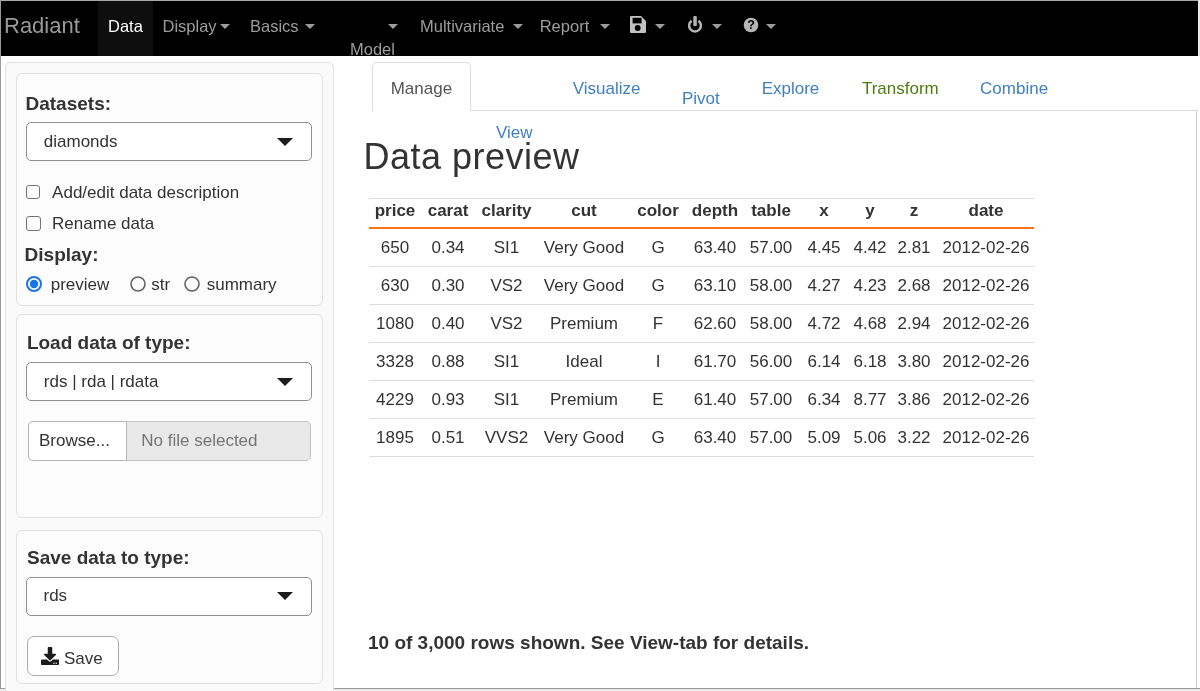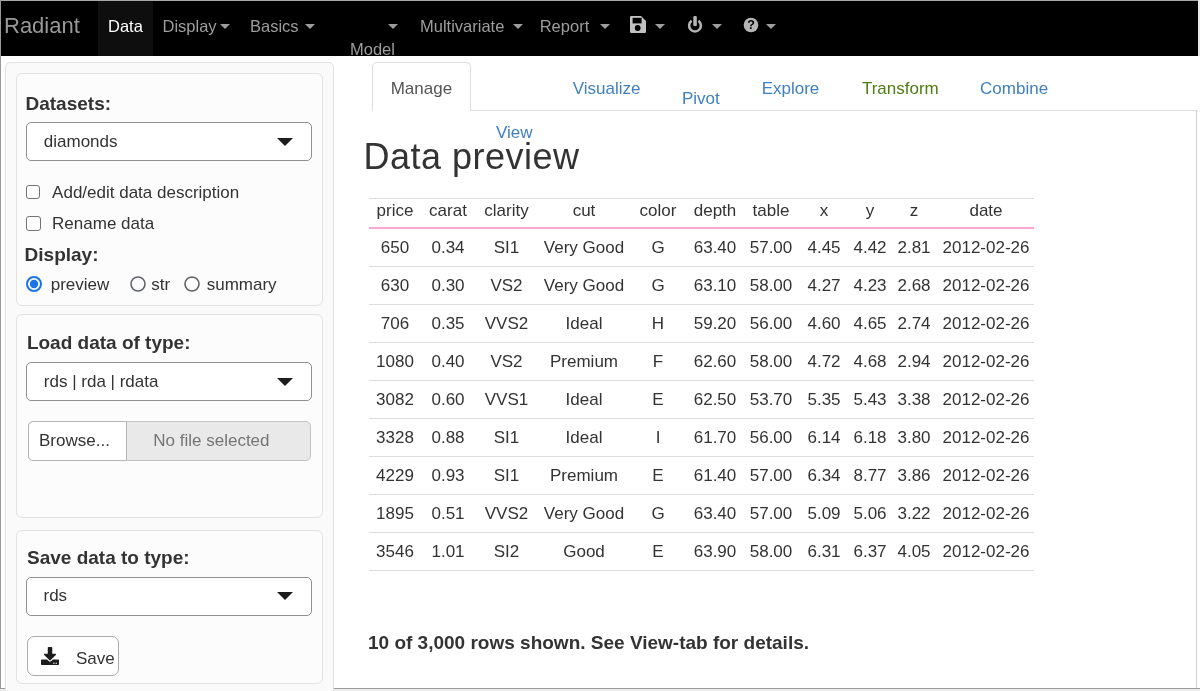--- a/index.html
+++ b/index.html
@@ -9,22 +9,22 @@
 .lbl { font-weight:bold; font-size:19px; color:#333; line-height:1; }
 .txt { font-size:17px; color:#333; line-height:1; }
 .sel { background:#fff; border:1px solid #909090; border-radius:5px; }
 .seltri { width:0; height:0; border-left:8px solid transparent;
   border-right:8px solid transparent; border-top:8.8px solid #1c1c1c; }
 .navtxt { font-size:16.5px; color:#9d9d9d; line-height:1; }
 .caret { display:inline-block; width:0; height:0; border-left:5px solid transparent;
   border-right:5px solid transparent; border-top:5px solid #9d9d9d; }
 .cbx { width:14.5px; height:14.5px; background:#fff; border:1.6px solid #70757a; border-radius:3px; }
 table { border-collapse:collapse; table-layout:fixed; width:665px; font-size:17px; color:#333; }
-th { font-weight:normal; text-align:center; padding:2px 0 6px 0; line-height:20.5px;
-  border-bottom:2px solid #f9a8d4; }
+th { font-weight:bold; text-align:center; padding:2px 0 6px 0; line-height:20.5px;
+  border-bottom:2px solid #f97316; }
 td { text-align:center; padding:8px 0; line-height:21px; border-top:1px solid #ddd; }
 tbody tr:first-child td { border-top:none; }
 </style>
 </head>
 <body>
 
 <div class="abs" style="left:0;top:0;width:1200px;height:1px;background:#a8a8a8"></div>
 <div class="abs" style="left:0;top:0;width:1px;height:689px;background:#9a9a9a"></div>
 <div class="abs" style="left:1198px;top:0;width:2px;height:56px;background:#e8e8e8"></div>
 <div class="abs" style="left:1196px;top:110px;width:1px;height:578px;background:#cfcfcf"></div>
@@ -95,33 +95,33 @@
 
 <div class="abs" style="left:15.5px;top:313.5px;width:307px;height:204px;background:#fcfcfc;border:1px solid #e2e2e2;border-radius:6px;"></div>
 <span class="abs lbl" style="left:26.9px;top:333.4px;">Load data of type:</span>
 <div class="abs sel" style="left:26.3px;top:362.2px;width:286px;height:38.5px;"></div>
 <span class="abs txt" style="left:43.8px;top:373.3px;">rds | rda | rdata</span>
 <div class="abs seltri" style="left:276.5px;top:377.5px;"></div>
 
 <div class="abs" style="left:27.9px;top:421.4px;width:283px;height:39.5px;background:#e9e9e9;border:1px solid #c3c3c3;border-radius:5px;"></div>
 <div class="abs" style="left:27.9px;top:421.4px;width:99px;height:39.5px;background:#fff;border:1px solid #b5b5b5;border-radius:5px 0 0 5px;"></div>
 <span class="abs txt" style="left:39px;top:431.7px;">Browse...</span>
-<span class="abs txt" style="left:141.3px;top:431.7px;color:#757575;margin-left:12px;">No file selected</span>
+<span class="abs txt" style="left:141.3px;top:431.7px;color:#757575;">No file selected</span>
 
 <div class="abs" style="left:15.5px;top:529.5px;width:307px;height:154.5px;background:#fcfcfc;border:1px solid #e2e2e2;border-radius:6px;"></div>
 <span class="abs lbl" style="left:27px;top:547.9px;">Save data to type:</span>
 <div class="abs sel" style="left:26.3px;top:577px;width:286px;height:38.5px;"></div>
 <span class="abs txt" style="left:43.5px;top:587px;">rds</span>
 <div class="abs seltri" style="left:276.5px;top:592px;"></div>
 
 <div class="abs" style="left:27px;top:636px;width:91.5px;height:40px;background:#fff;border:1px solid #ababab;border-radius:7px;"></div>
 <svg class="abs" style="left:41px;top:647px;" width="18" height="18" viewBox="0 0 512 512">
   <path fill="#1c1c1c" d="M216 0h80c13.3 0 24 10.7 24 24v168h87.7c17.8 0 26.7 21.5 14.1 34.1L269.7 378.3c-7.5 7.5-19.8 7.5-27.3 0L90.1 226.1c-12.6-12.6-3.7-34.1 14.1-34.1H192V24c0-13.3 10.7-24 24-24zm296 376v112c0 13.3-10.7 24-24 24H24c-13.3 0-24-10.7-24-24V376c0-13.3 10.7-24 24-24h146.7l49 49c20.1 20.1 52.5 20.1 72.6 0l49-49H488c13.3 0 24 10.7 24 24zm-124 88c0-11-9-20-20-20s-20 9-20 20 9 20 20 20 20-9 20-20zm64 0c0-11-9-20-20-20s-20 9-20 20 9 20 20 20 20-9 20-20z"></path>
 </svg>
-<span class="abs txt" style="left:76px;top:649.6px;">Save</span>
+<span class="abs txt" style="left:64px;top:649.6px;">Save</span>
 
 <div class="abs" style="left:371.6px;top:109.5px;width:826.4px;height:1px;background:#ddd"></div>
 <div class="abs" style="left:371.6px;top:62px;width:99.6px;height:48.5px;background:#fff;border:1px solid #ddd;border-bottom:none;border-radius:5px 5px 0 0;"></div>
 <span class="abs txt" style="left:390.7px;top:79.6px;color:#555;">Manage</span>
 <span class="abs txt" style="left:496px;top:79.6px;color:#4080c0;margin-top:44px;">View</span>
 <span class="abs txt" style="left:572.7px;top:79.6px;color:#4080c0;">Visualize</span>
 <span class="abs txt" style="left:682px;top:90px;color:#4080c0;">Pivot</span>
 <span class="abs txt" style="left:761.7px;top:79.6px;color:#4080c0;text-align:right;">Explore</span>
 <span class="abs txt" style="left:861.9px;top:79.6px;color:#4d7c0f;">Transform</span>
 <span class="abs txt" style="left:980.1px;top:79.6px;color:#4080c0;">Combine</span>
@@ -179,59 +179,33 @@
           <td>Very Good</td>
           <td>G</td>
           <td>63.10</td>
           <td>58.00</td>
           <td>4.27</td>
           <td>4.23</td>
           <td>2.68</td>
           <td>2012-02-26</td>
         </tr>
 <tr>
-          <td>706</td>
-          <td>0.35</td>
-          <td>VVS2</td>
-          <td>Ideal</td>
-          <td>H</td>
-          <td>59.20</td>
-          <td>56.00</td>
-          <td>4.60</td>
-          <td>4.65</td>
-          <td>2.74</td>
-          <td>2012-02-26</td>
-        </tr>
-<tr>
           <td>1080</td>
           <td>0.40</td>
           <td>VS2</td>
           <td>Premium</td>
           <td>F</td>
           <td>62.60</td>
           <td>58.00</td>
           <td>4.72</td>
           <td>4.68</td>
           <td>2.94</td>
           <td>2012-02-26</td>
         </tr>
 <tr>
-          <td>3082</td>
-          <td>0.60</td>
-          <td>VVS1</td>
-          <td>Ideal</td>
-          <td>E</td>
-          <td>62.50</td>
-          <td>53.70</td>
-          <td>5.35</td>
-          <td>5.43</td>
-          <td>3.38</td>
-          <td>2012-02-26</td>
-        </tr>
-<tr>
           <td>3328</td>
           <td>0.88</td>
           <td>SI1</td>
           <td>Ideal</td>
           <td>I</td>
           <td>61.70</td>
           <td>56.00</td>
           <td>6.14</td>
           <td>6.18</td>
           <td>3.80</td>
@@ -256,30 +230,17 @@
           <td>VVS2</td>
           <td>Very Good</td>
           <td>G</td>
           <td>63.40</td>
           <td>57.00</td>
           <td>5.09</td>
           <td>5.06</td>
           <td>3.22</td>
           <td>2012-02-26</td>
         </tr>
-<tr>
-          <td>3546</td>
-          <td>1.01</td>
-          <td>SI2</td>
-          <td>Good</td>
-          <td>E</td>
-          <td>63.90</td>
-          <td>58.00</td>
-          <td>6.31</td>
-          <td>6.37</td>
-          <td>4.05</td>
-          <td>2012-02-26</td>
-        </tr>
 </tbody>
 </table>
 </div>
 
 <span class="abs lbl" style="left:368px;top:632.6px;">10 of 3,000 rows shown. See View-tab for details.</span>
 
 </body></html>

